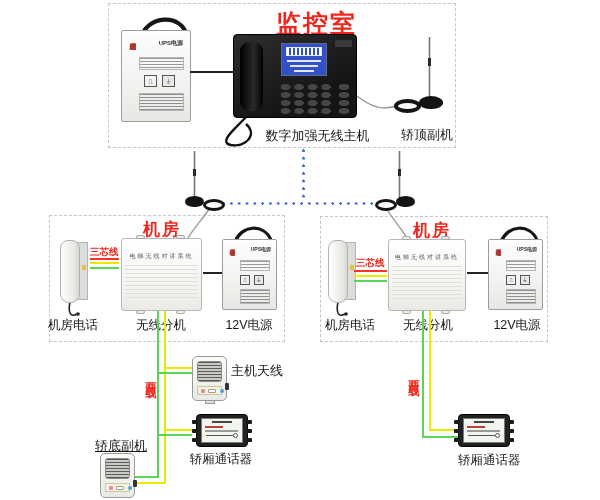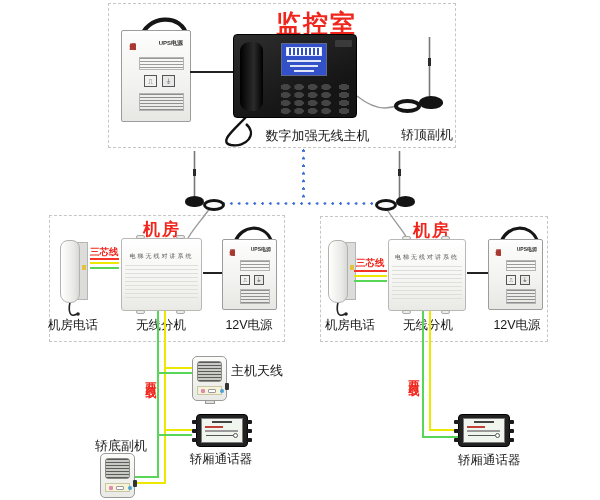--- a/index.html
+++ b/index.html
@@ -273,21 +273,21 @@
     <div class="sp-strip">
         <i class="d1"></i>
         <i class="d2"></i>
         <i class="d3"></i>
       </div>
     <div class="sp-knob"></div>
     <div class="sp-tab"></div>
   </div>
   <div class="cap" style="left:230px;top:362px;width:54px;">主机天线</div>
 
-  <div class="cap" style="left:94px;top:437px;width:54px;">轿底副机</div>
+  <div class="cap" style="left:94px;top:437px;width:54px;text-decoration:underline;">轿底副机</div>
   <div class="speaker" style="left:100px;top:453px;width:35px;height:45px;">
     <div class="sp-grille"></div>
     <div class="sp-strip">
         <i class="d1"></i>
         <i class="d2"></i>
         <i class="d3"></i>
       </div>
     <div class="sp-knob"></div>
   </div>
 

